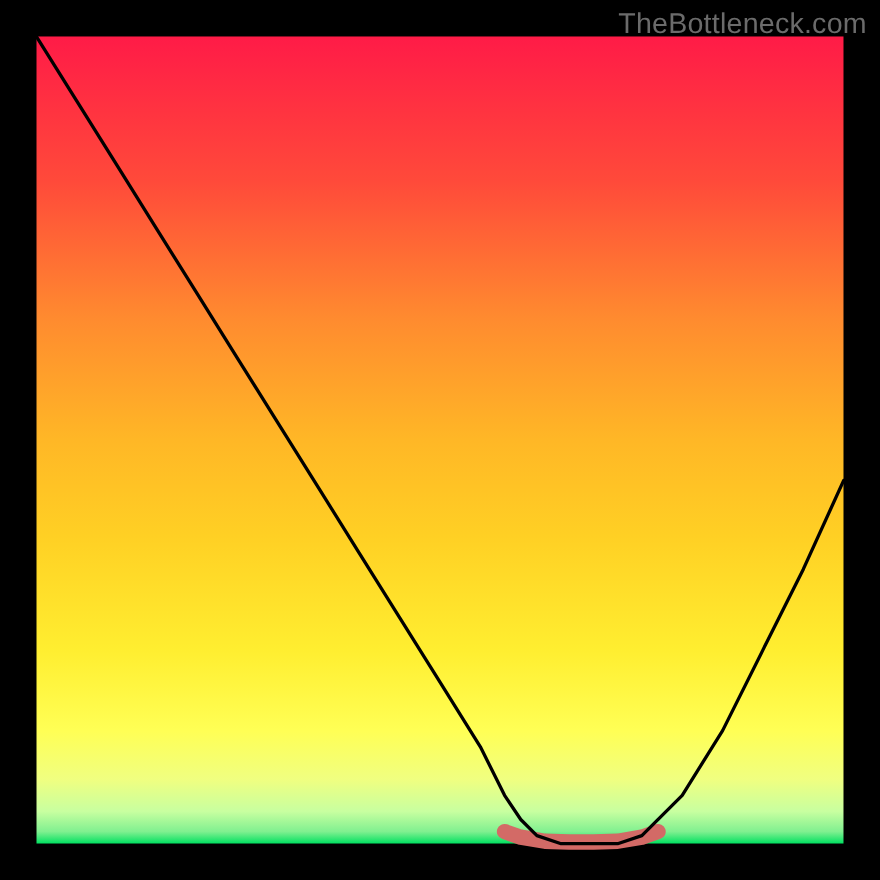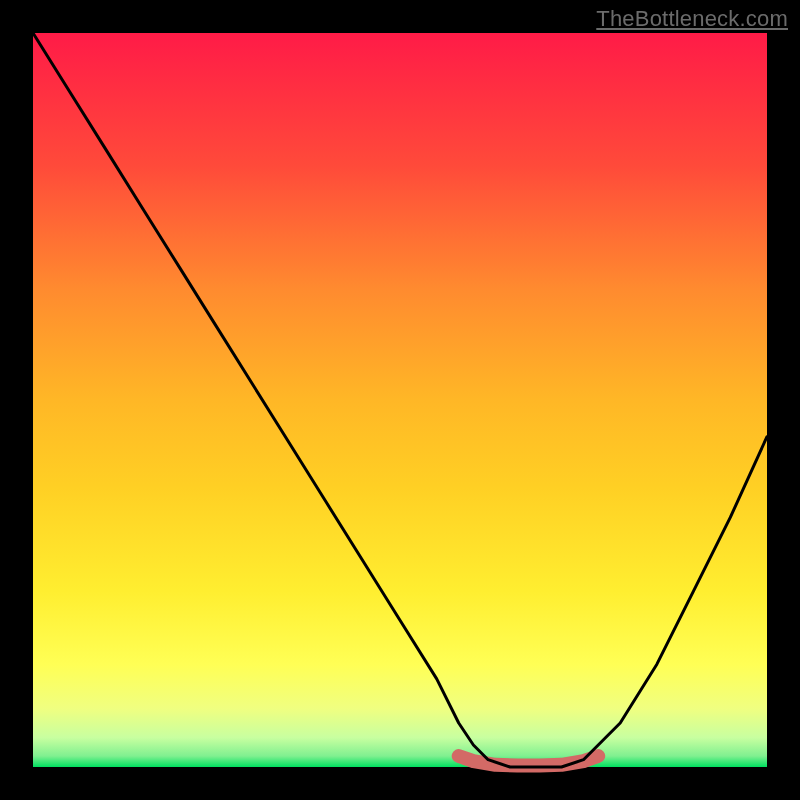--- a/index.html
+++ b/index.html
@@ -29,24 +29,23 @@
   }
   .gradient {
     position: absolute;
     inset: 0;
   }
   .watermark {
     position: absolute;
     top: 6px;
     right: 12px;
     color: #6b6b6b;
-    font-size: 22px;
+    font-size: 26px;
     font-weight: 500;
     letter-spacing: 0.2px;
-    text-decoration: underline;
   }
   svg.curve {
     position: absolute;
     inset: 0;
     width: 100%;
     height: 100%;
     overflow: visible;
   }
 </style>
 </head>

